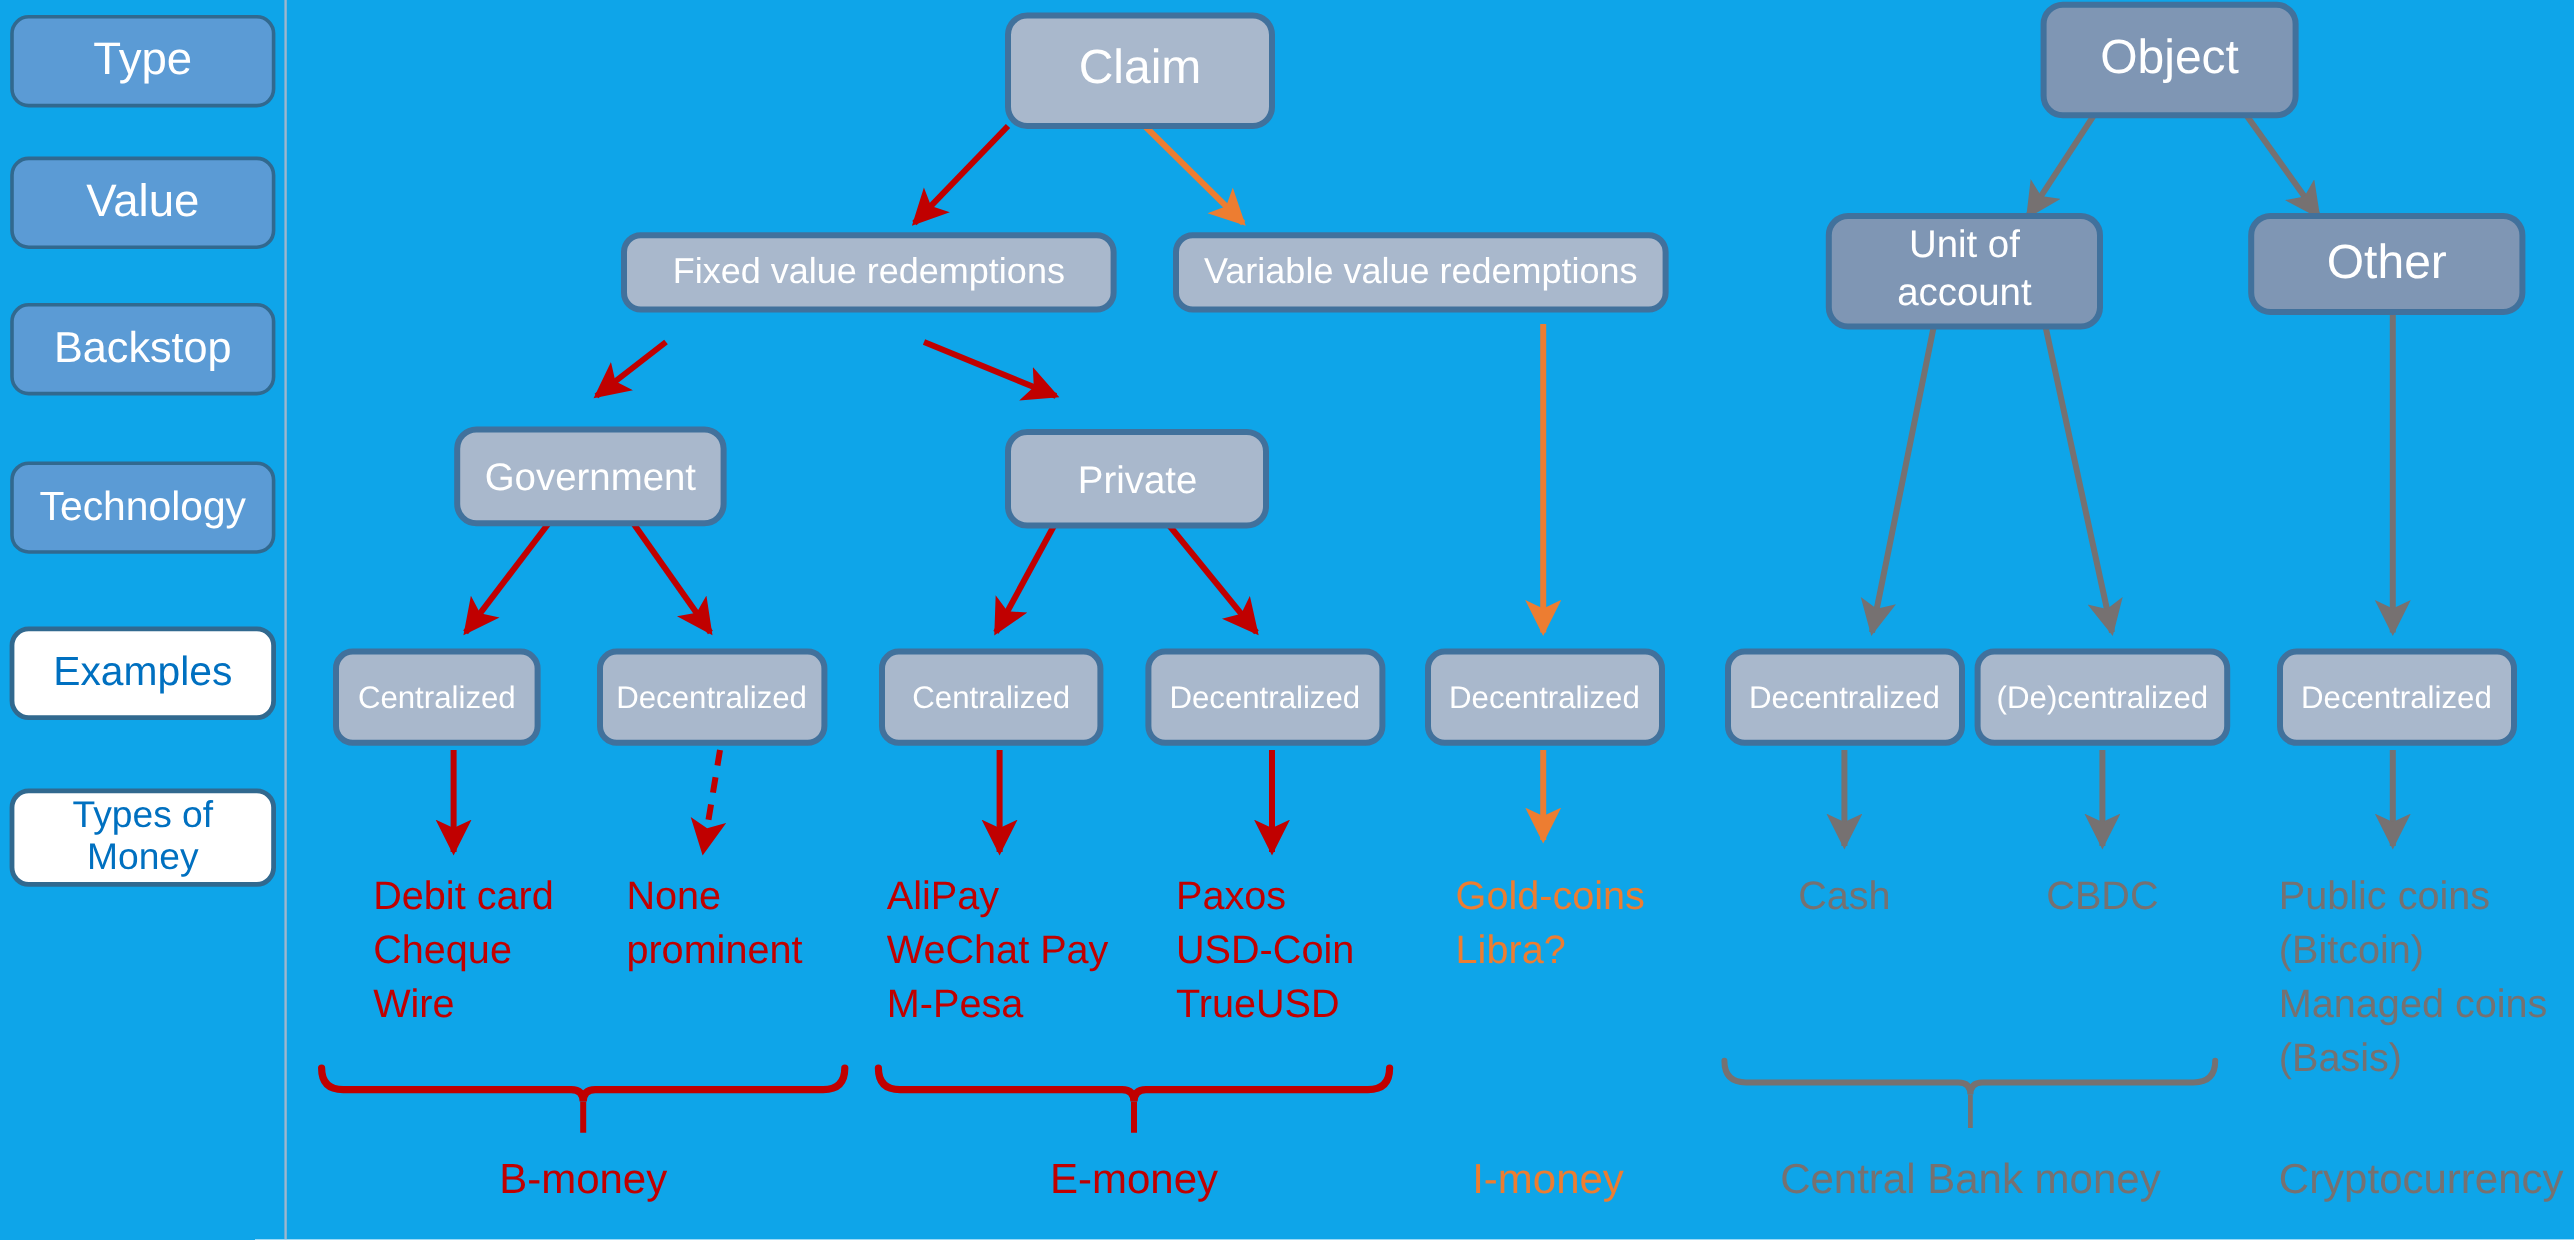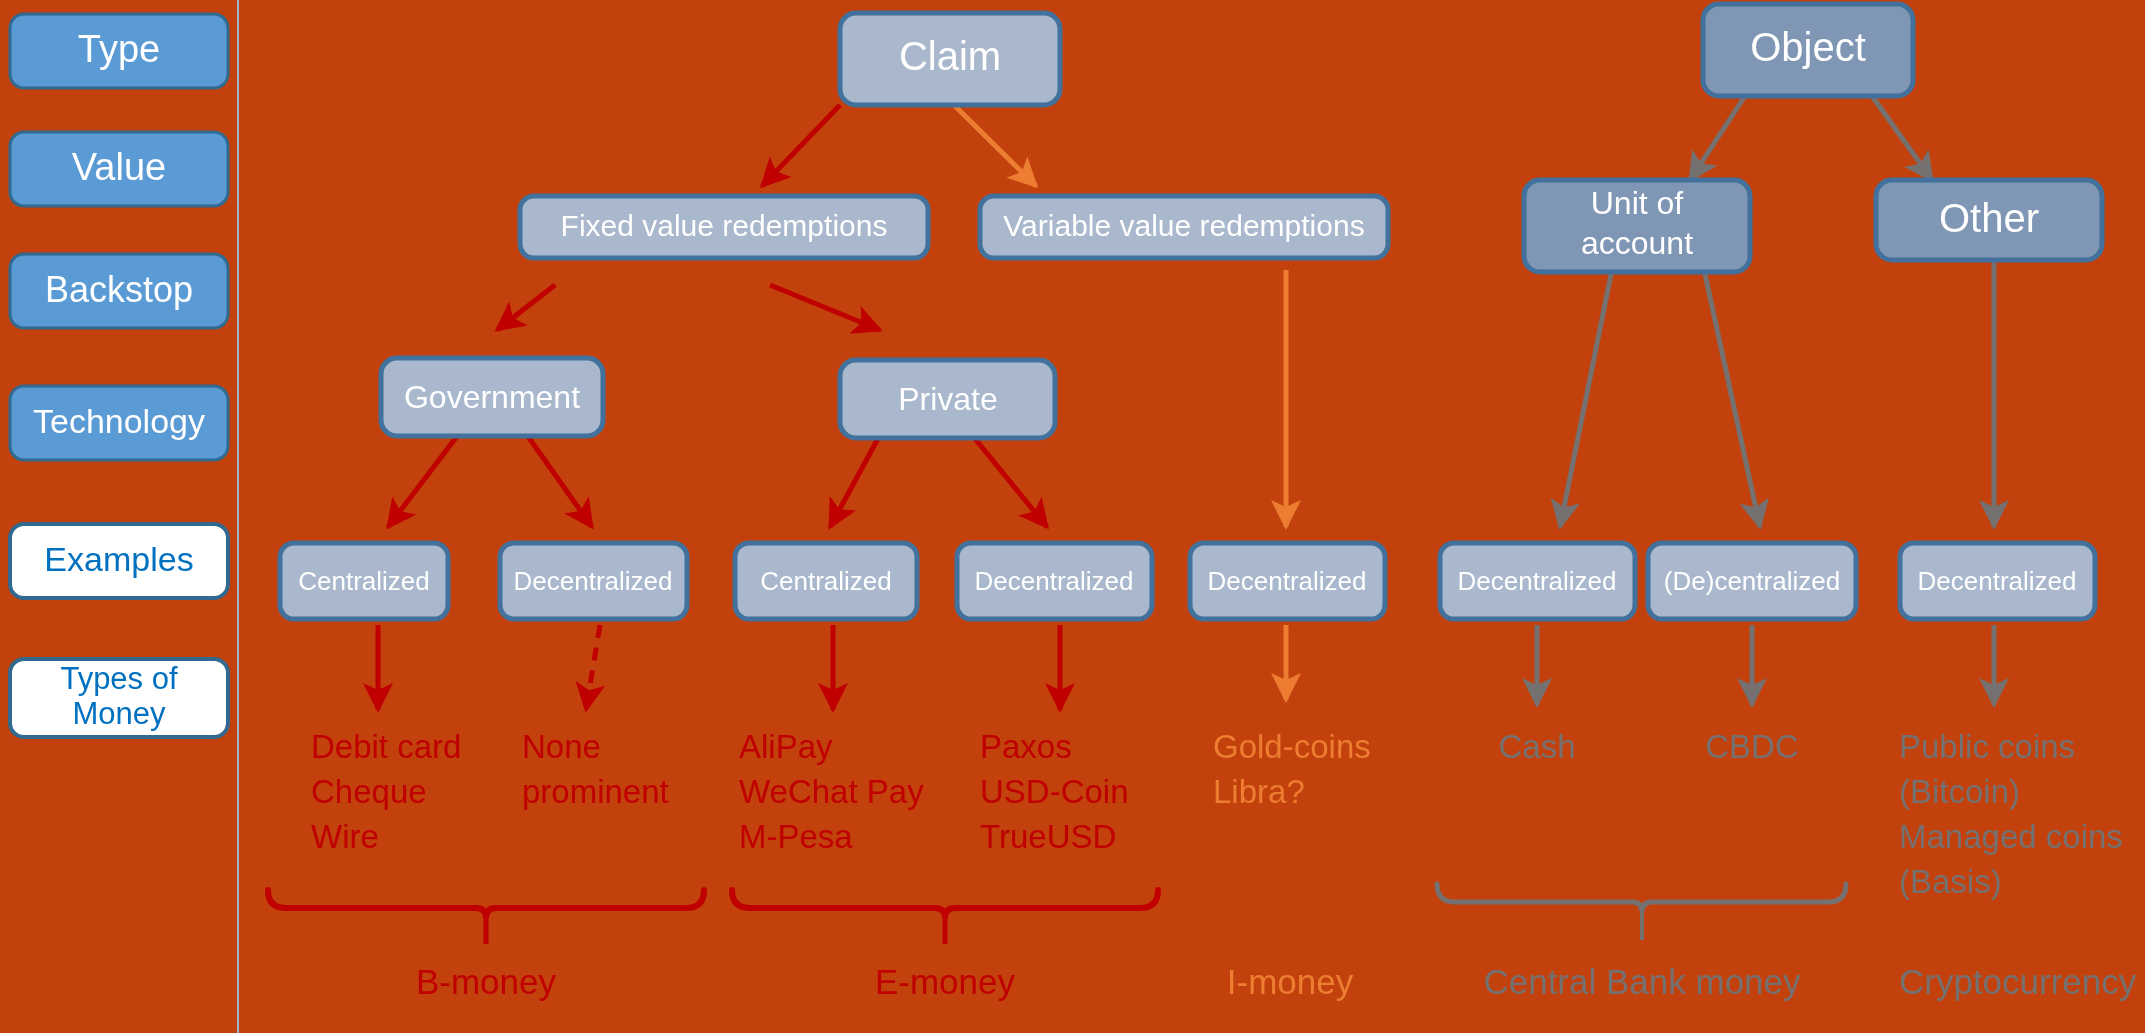--- a/index.html
+++ b/index.html
@@ -7,21 +7,21 @@
     padding: 0;
     background: #ffffff;
   }
   body {
     font-family: "Liberation Sans", sans-serif;
   }
   #stage {
     position: relative;
     width: 2145px;
     height: 1033px;
-    background: #c2410c;
+    background: #0ea5e9;
     overflow: hidden;
     text-align: center;
   }
   svg.layer {
     position: absolute;
     left: 0;
     top: 0;
     width: 2145px;
     height: 1033px;
   }

